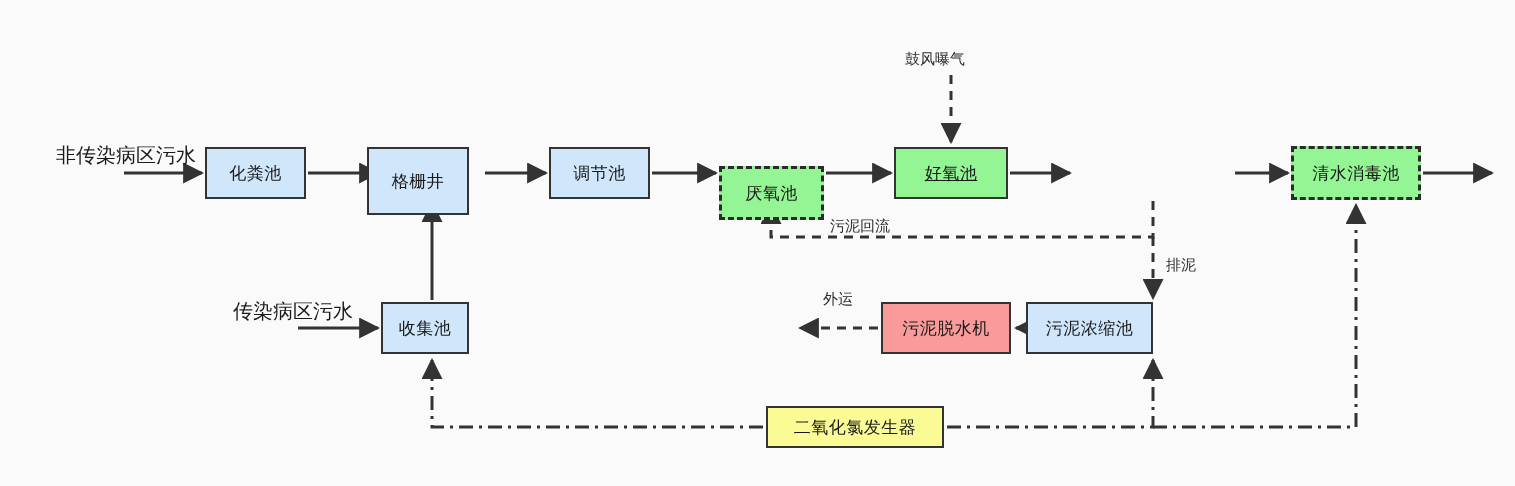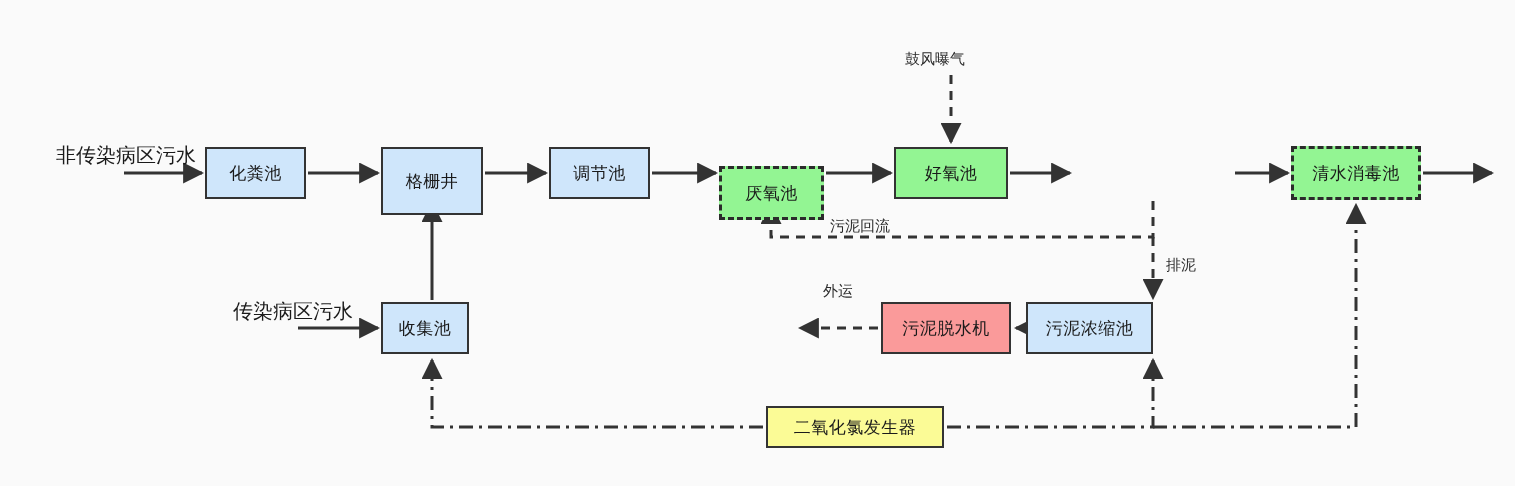--- a/index.html
+++ b/index.html
@@ -36,20 +36,21 @@
     white-space: nowrap;
     letter-spacing: 0.5px;
   }
   .node.blue {
     background: #cfe6fb;
     border: 2px solid #333333;
   }
   .node.green {
     background: #93f593;
     border: 2px solid #333333;
+    text-decoration: underline;
   }
   .node.green-dashed {
     background: #93f593;
     border: 3px dashed #2b2b2b;
   }
   .node.red {
     background: #fa9a9a;
     border: 2px solid #333333;
   }
   .node.yellow {
@@ -125,21 +126,21 @@
 
       <path d="M 947 427 L 1153 427 L 1153 360" marker-end="url(#arrow)"></path>
 
       <path d="M 1153 427 L 1356 427 L 1356 205" marker-end="url(#arrow)"></path>
     </g>
   </svg>
 
   <div class="node blue" style="left:205px;top:147px;width:101px;height:52px;">
       <span>化粪池</span>
     </div>
-  <div class="node blue" style="left:381px;top:147px;width:102px;height:68px;">
+  <div class="node blue" style="left:367px;top:147px;width:102px;height:68px;">
       <span>格栅井</span>
     </div>
   <div class="node blue" style="left:549px;top:147px;width:101px;height:52px;">
       <span>调节池</span>
     </div>
   <div class="node green-dashed" style="left:719px;top:146px;width:105px;height:54px;margin-top:20px;">
       <span>厌氧池</span>
     </div>
   <div class="node green" style="left:894px;top:147px;width:114px;height:52px;">
       <span>好氧池</span>
@@ -159,15 +160,15 @@
   <div class="node yellow" style="left:766px;top:406px;width:178px;height:42px;">
       <span>二氧化氯发生器</span>
     </div>
 
   <div class="io-label" style="left:56px;top:145px;">非传染病区污水</div>
   <div class="io-label" style="left:233px;top:301px;">传染病区污水</div>
 
   <div class="edge-label" style="left:905px;top:52px;">鼓风曝气</div>
   <div class="edge-label" style="left:830px;top:219px;">污泥回流</div>
   <div class="edge-label" style="left:1166px;top:258px;">排泥</div>
-  <div class="edge-label" style="left:823px;top:284px;">外运</div>
+  <div class="edge-label" style="left:823px;top:292px;">外运</div>
 
 </div>
 
 </body></html>

